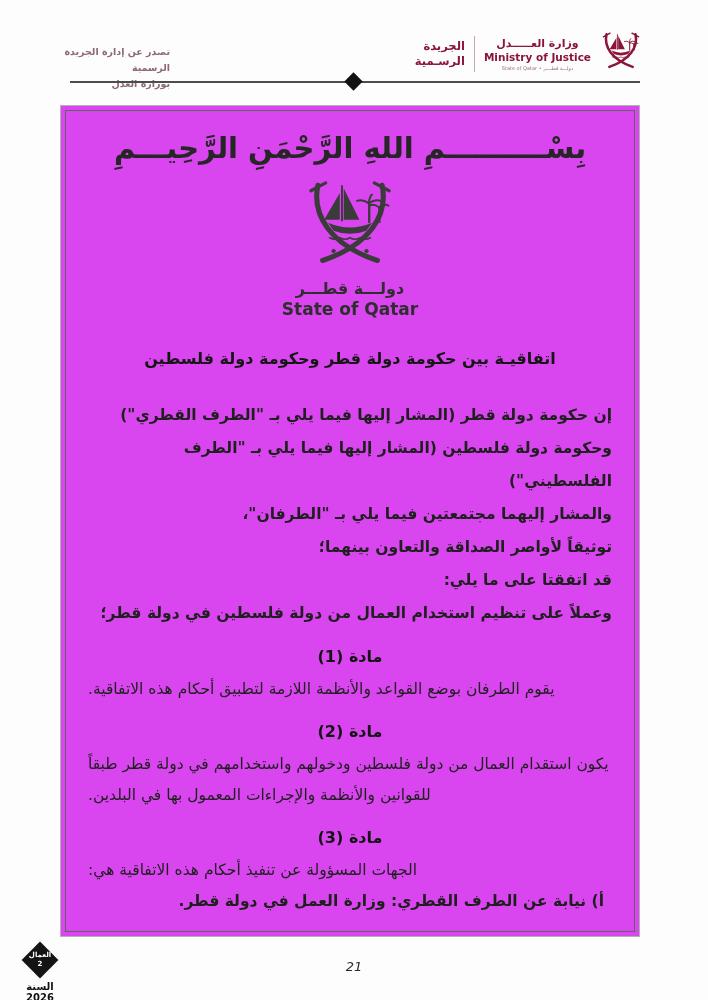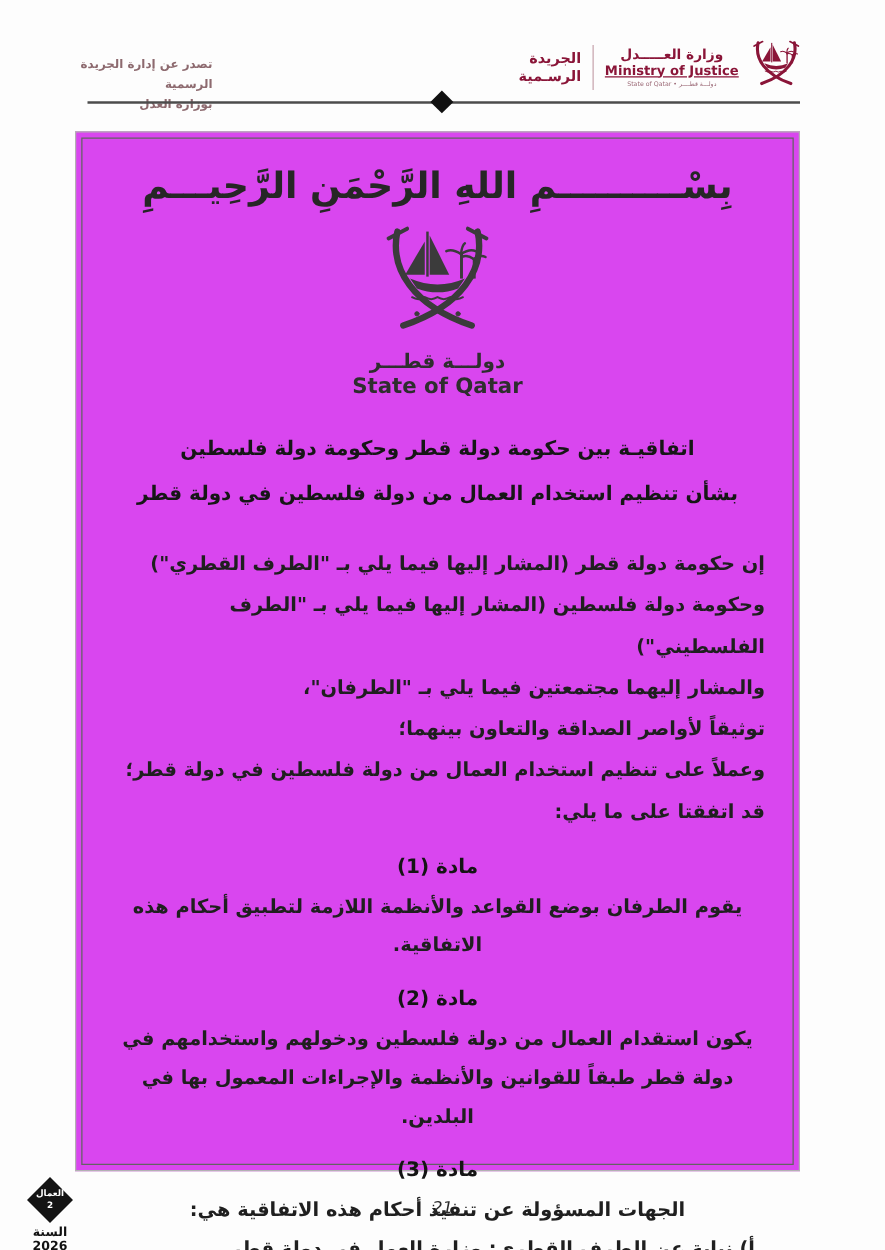--- a/index.html
+++ b/index.html
@@ -26,21 +26,21 @@
   .gazette-title {
     direction: rtl; text-align: right;
     font-weight: bold; font-size: 11.5px; line-height: 15px;
     color: #8A1538;
   }
   .logo-divider {
     width: 1px; height: 36px; background: #c7a5ae; margin: 0 9px;
   }
   .ministry-text { text-align: center; color: #8A1538; }
   .ministry-ar { font-size: 11px; font-weight: bold; direction: rtl; line-height: 14px; }
-  .ministry-en { font-size: 10.5px; font-weight: 600; line-height: 13px; text-decoration: underline; }
+  .ministry-en { font-size: 10.5px; font-weight: 600; line-height: 13px; }
   .ministry-sub { font-size: 5px; line-height: 8px; color: #9c6a77; direction: rtl; }
   .moj-emblem { margin-left: 7px; }
 
   .header-rule {
     position: absolute; top: 81px; left: 70px; width: 570px;
     border-top: 2px solid #4c4c4c;
   }
   .header-diamond {
     position: absolute; top: 75px; left: 347px;
     width: 13px; height: 13px; background: #111;
@@ -85,22 +85,22 @@
     color: #1f1f1f;
   }
   .preamble p { margin: 0; }
 
   .article { margin-top: 13px; }
   .article-heading {
     direction: rtl; text-align: center;
     font-weight: bold; font-size: 16px; color: #141414; line-height: 28px;
   }
   .article-body {
-    margin-top: 3px; direction: rtl; text-align: center;
-    font-size: 15.5px; font-weight: 700; line-height: 31px; color: #1f1f1f;
+    margin-top: 3px; direction: rtl; text-align: left;
+    font-size: 15.5px; font-weight: 400; line-height: 31px; color: #1f1f1f;
   }
   .article-items { direction: rtl; text-align: right; font-size: 15.5px; font-weight: 700; line-height: 30px; }
   .article-items p { margin: 0; padding-right: 8px; }
 
   
   .page-num {
     position: absolute; bottom: 26px; left: 0; width: 100%;
     text-align: center; font-size: 13px; color: #2a2a2a; font-style: italic;
   }
 
@@ -204,29 +204,28 @@
               <path d="M39 75 q6.5 4 13 0 q6.5 4 13 0 q6.5 4 13 0 q6.5 4 13 0" stroke-width="2"></path>
             </g>
           </svg>
         </div>
         <div class="country-ar">دولـــة قطـــر</div>
         <div class="country-en">State of Qatar</div>
       </div>
 
       <div class="doc-title">
         <div>اتفاقيـة بين حكومة دولة قطر وحكومة دولة فلسطين</div>
-        <div>بشأن تنظيم استخدام العمال من دولة فلسطين في دولة قطر</div>
       </div>
 
       <div class="preamble">
         <p>إن حكومة دولة قطر (المشار إليها فيما يلي بـ "الطرف القطري") وحكومة دولة فلسطين (المشار إليها فيما يلي بـ "الطرف الفلسطيني")</p>
         <p>والمشار إليهما مجتمعتين فيما يلي بـ "الطرفان"،</p>
         <p>توثيقاً لأواصر الصداقة والتعاون بينهما؛</p>
+        <p>قد اتفقتا على ما يلي:</p>
         <p>وعملاً على تنظيم استخدام العمال من دولة فلسطين في دولة قطر؛</p>
-        <p>قد اتفقتا على ما يلي:</p>
       </div>
 
       <div class="article">
         <div class="article-heading">مادة (1)</div>
         <div class="article-body">يقوم الطرفان بوضع القواعد والأنظمة اللازمة لتطبيق أحكام هذه الاتفاقية.</div>
       </div>
 
       <div class="article">
         <div class="article-heading">مادة (2)</div>
         <div class="article-body">يكون استقدام العمال من دولة فلسطين ودخولهم واستخدامهم في دولة قطر طبقاً للقوانين والأنظمة والإجراءات المعمول بها في البلدين.</div>

